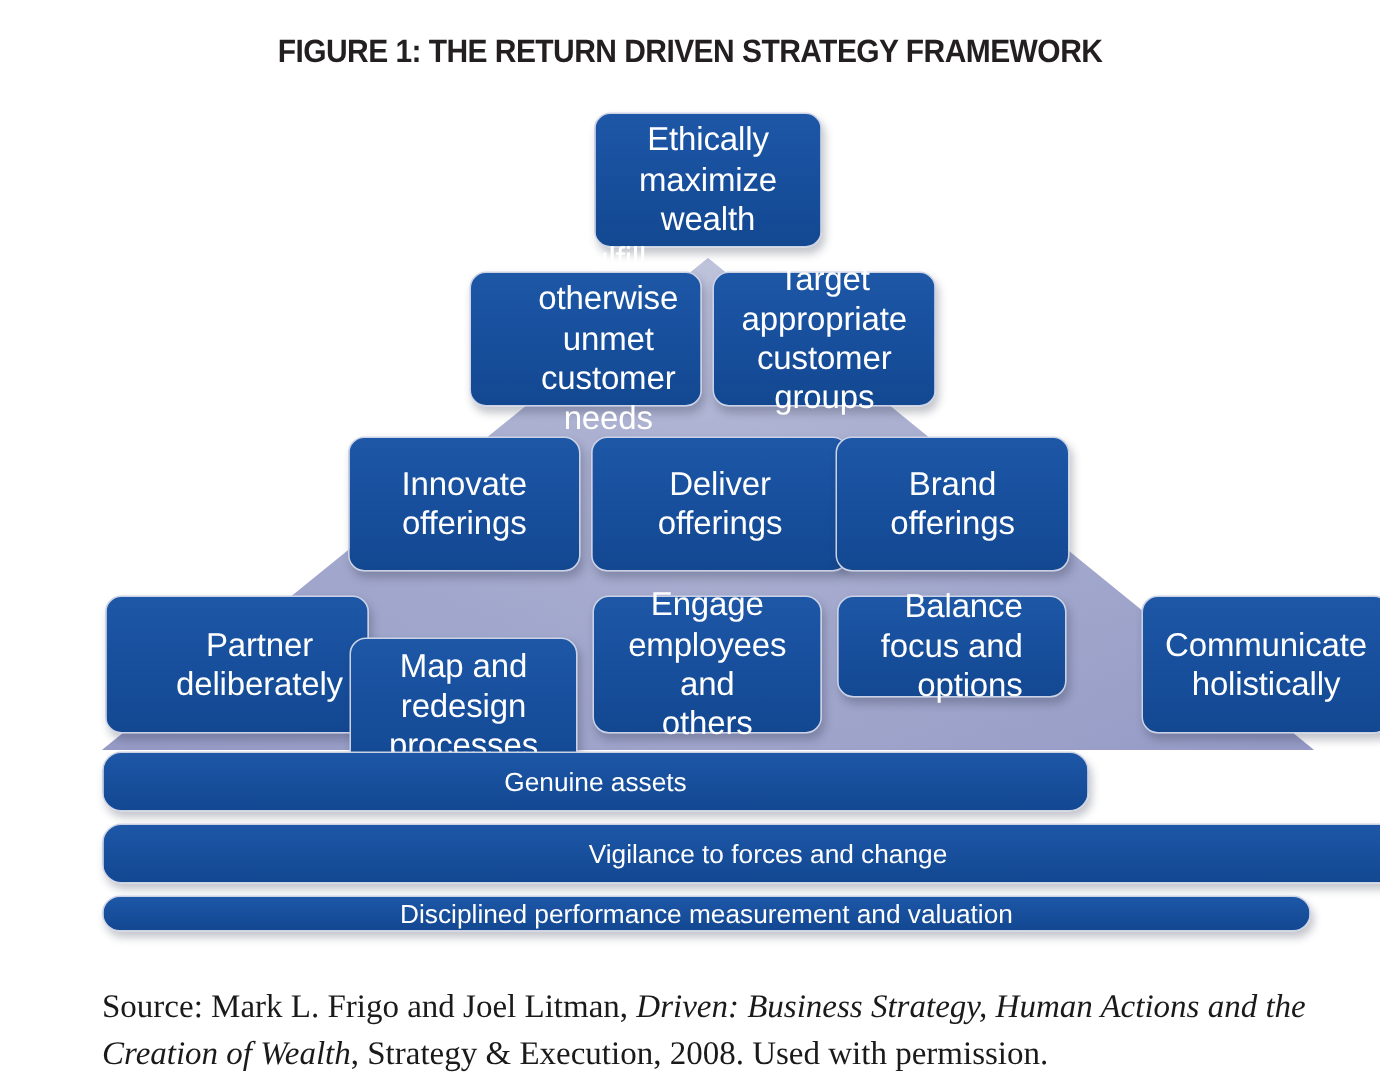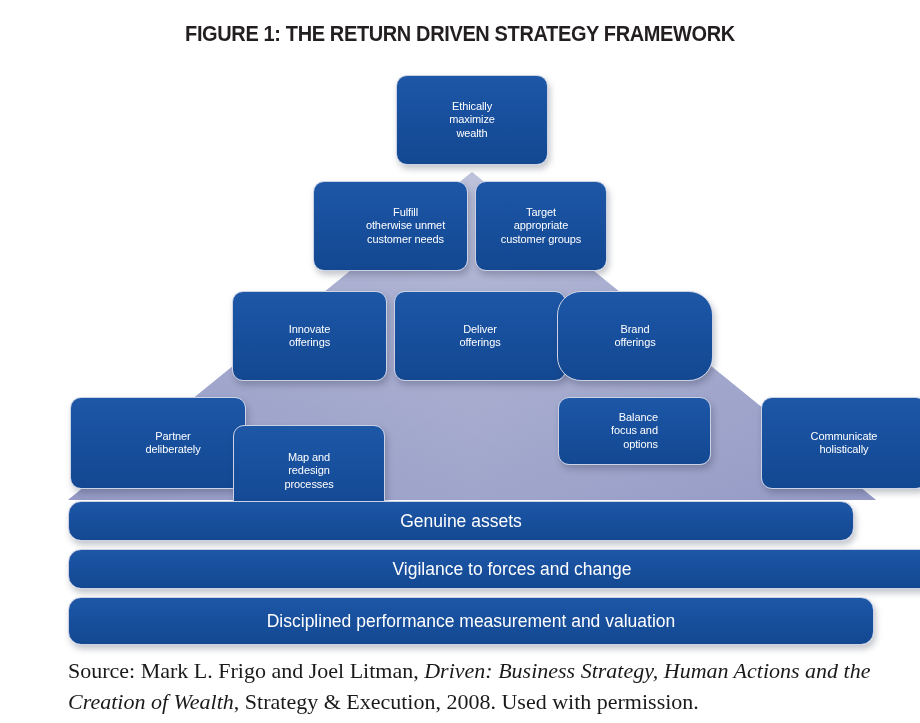--- a/index.html
+++ b/index.html
@@ -52,21 +52,21 @@
     box-sizing: border-box;
     background: linear-gradient(180deg, #1d57a6 0%, #18509e 45%, #134891 100%);
     border: 1.5px solid #ccd2e6;
     border-radius: 11px;
     color: #ffffff;
     display: flex;
     align-items: center;
     justify-content: center;
     text-align: center;
     line-height: 1.2;
-    font-size: 11px;
+    font-size: 22px;
     letter-spacing: -0.1px;
     box-shadow: 2px 4px 6px rgba(40,45,70,0.28);
     white-space: pre-line;
     padding: 2px 6px;
   }
   .node-box.bar {
     border-radius: 13px;
     font-size: 17.5px;
     letter-spacing: 0px;
   }
@@ -110,41 +110,44 @@
     <polygon points="472,112 876,440 68,440" fill="url(#pyrGradSide)" opacity="0.45"></polygon>
   </svg>
 
   <div class="node-box" style="left:396px; top:75px; width:152px; height:90px;">Ethically
 maximize
 wealth</div>
 
   <div class="node-box" style="left:313px; top:181px; width:155px; height:90px;padding-left:36px;">Fulfill
 otherwise unmet
 customer needs</div>
-  <div class="node-box" style="left:475px; top:181px; width:132px; height:90px;">Target
+  <div class="node-box" style="left:475px; top:181px; width:149px; height:90px;">Target
 appropriate
 customer groups</div>
 
   <div class="node-box" style="left:232px; top:291px; width:155px; height:90px;">Innovate
 offerings</div>
   <div class="node-box" style="left:394px; top:291px; width:172px; height:90px;">Deliver
 offerings</div>
-  <div class="node-box" style="left:557px; top:291px; width:156px; height:90px;border-radius:24px;">Brand
+  <div class="node-box" style="left:557px; top:291px; width:156px; height:90px;">Brand
 offerings</div>
 
   <div class="node-box" style="left:70px; top:397px; width:176px; height:92px;padding-left:36px;">Partner
 deliberately</div>
   <div class="node-box" style="left:233px; top:397px; width:152px; height:92px;margin-top:28px;">Map and
 redesign
 processes</div>
+  <div class="node-box" style="left:395px; top:397px; width:153px; height:92px;">Engage
+employees and
+others</div>
   <div class="node-box" style="left:558px; top:397px; width:153px; height:68px;text-align:right;">Balance
 focus and
 options</div>
   <div class="node-box" style="left:721px; top:397px; width:166px; height:92px;margin-left:40px;">Communicate
 holistically</div>
 
-  <div class="node-box bar" style="left:68px; top:501px; width:786px; height:40px;">Genuine assets</div>
+  <div class="node-box bar" style="left:68px; top:501px; width:658px; height:40px;">Genuine assets</div>
   <div class="node-box bar" style="left:68px; top:549px; width:888px; height:40px;">Vigilance to forces and change</div>
-  <div class="node-box bar" style="left:68px; top:597px; width:806px; height:48px;">Disciplined performance measurement and valuation</div>
+  <div class="node-box bar" style="left:68px; top:597px; width:806px; height:24px;">Disciplined performance measurement and valuation</div>
 
   <div id="source-caption"><span>Source: Mark L. Frigo and Joel Litman, </span><span class="ital">Driven: Business Strategy, Human Actions and the Creation of Wealth</span><span>, Strategy &amp; Execution, 2008. Used with permission.</span></div>
 
 </div>
 
 </body></html>

